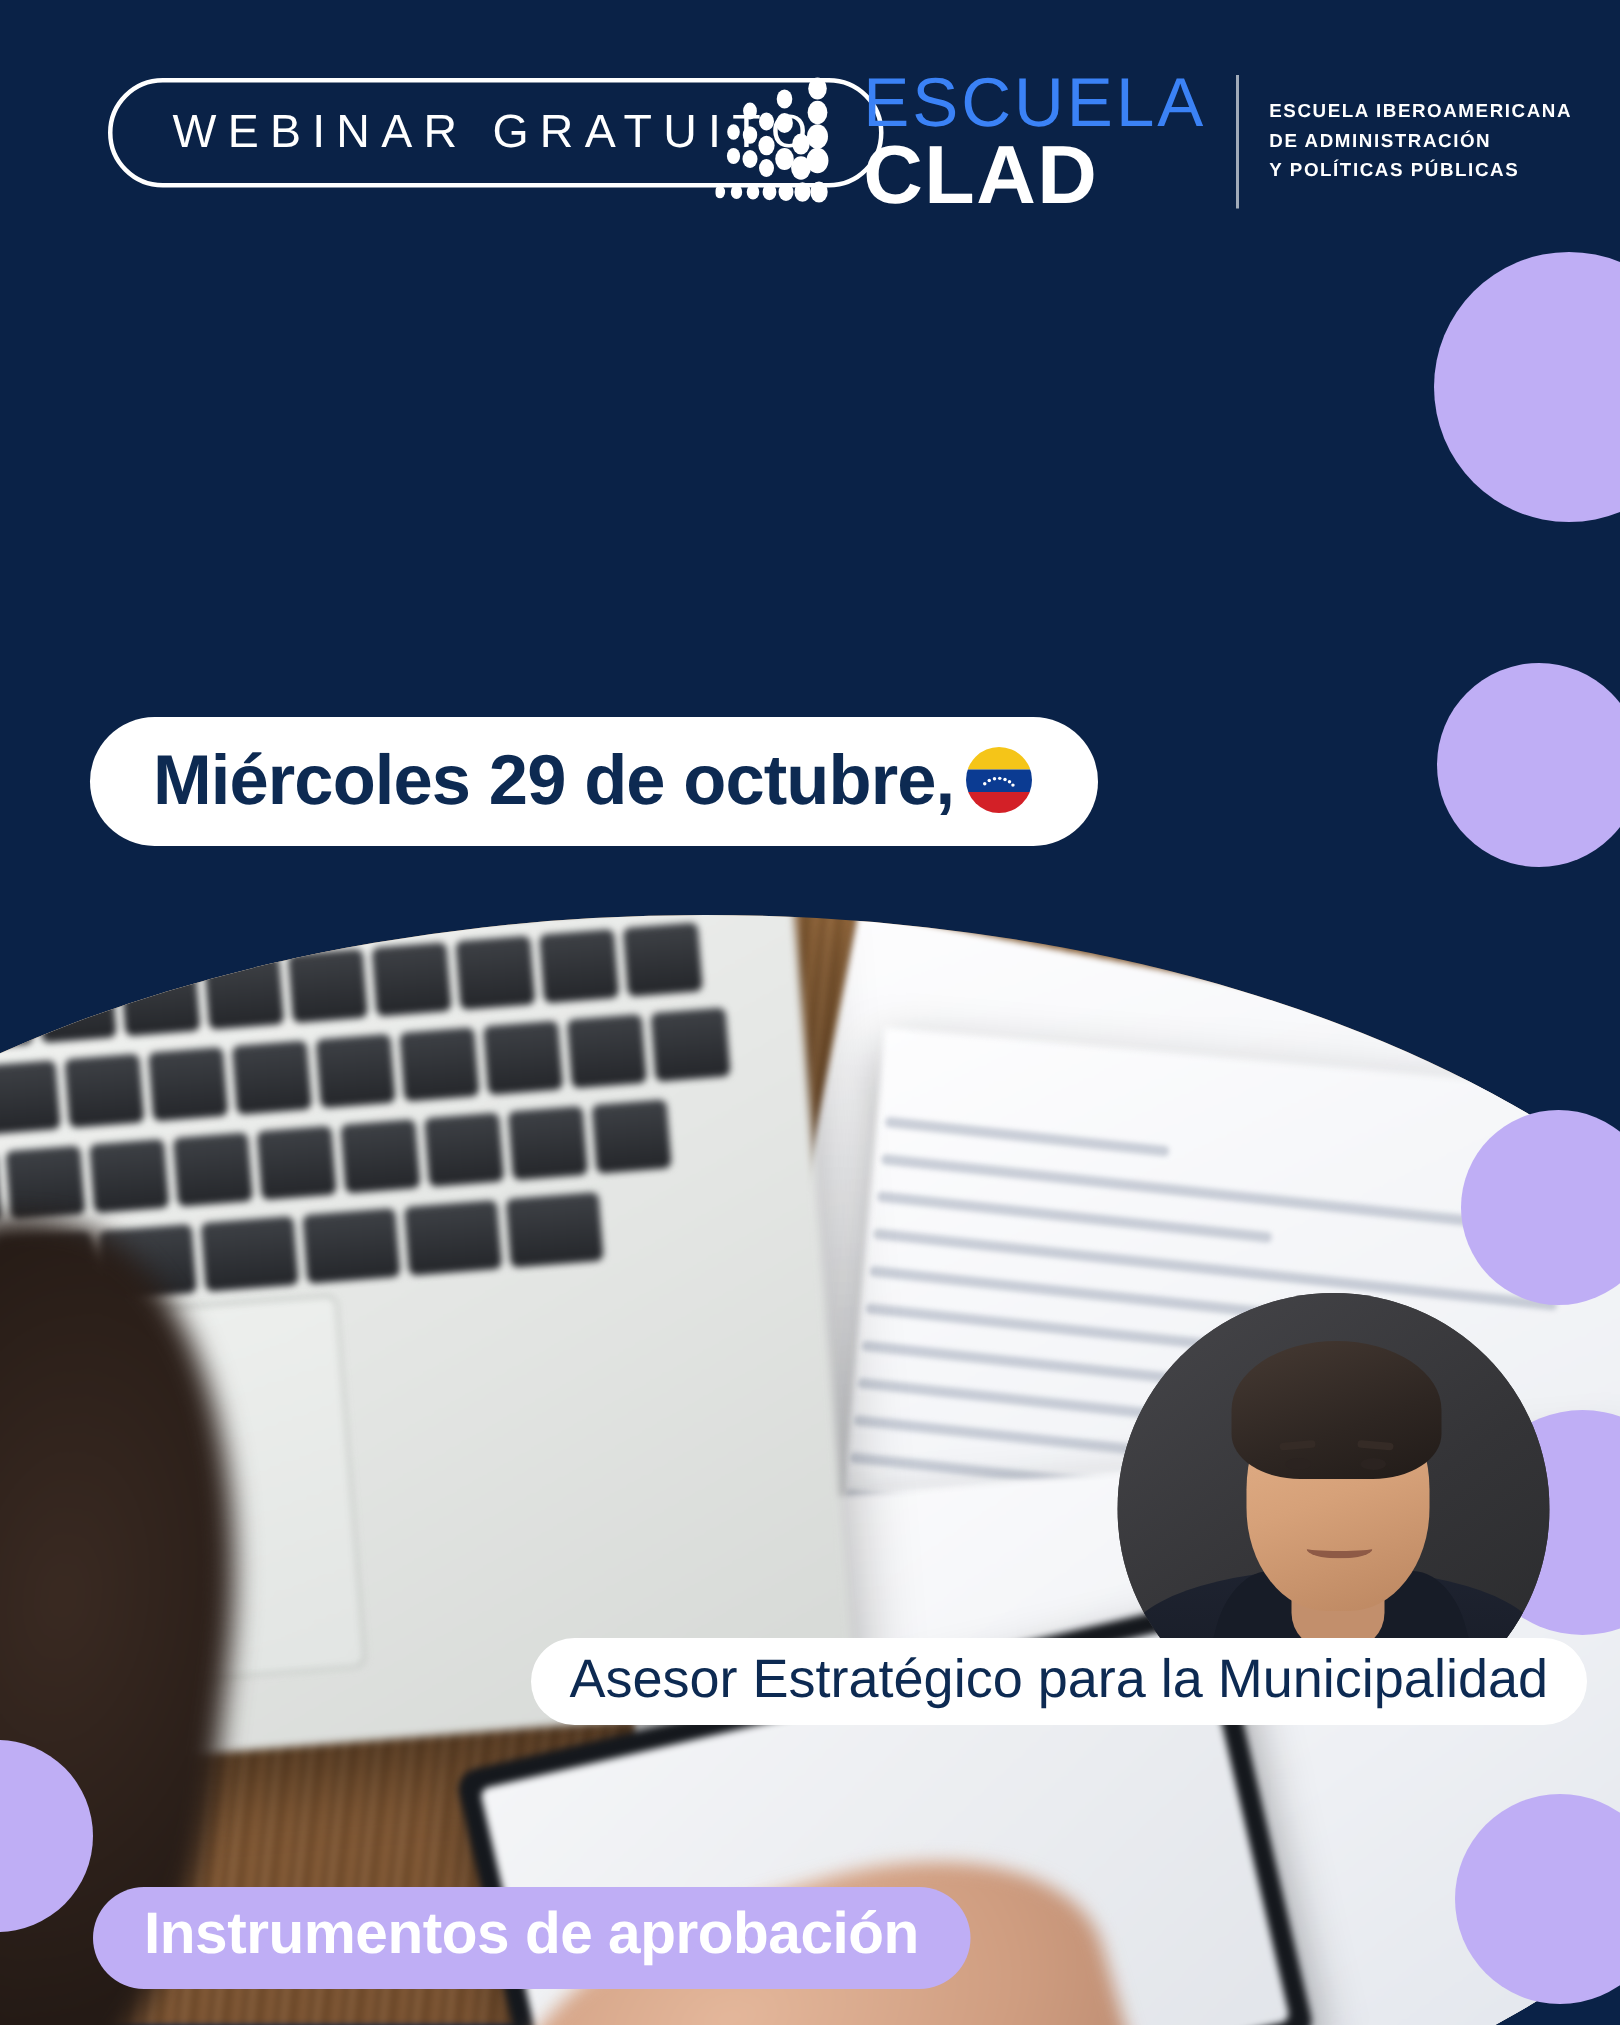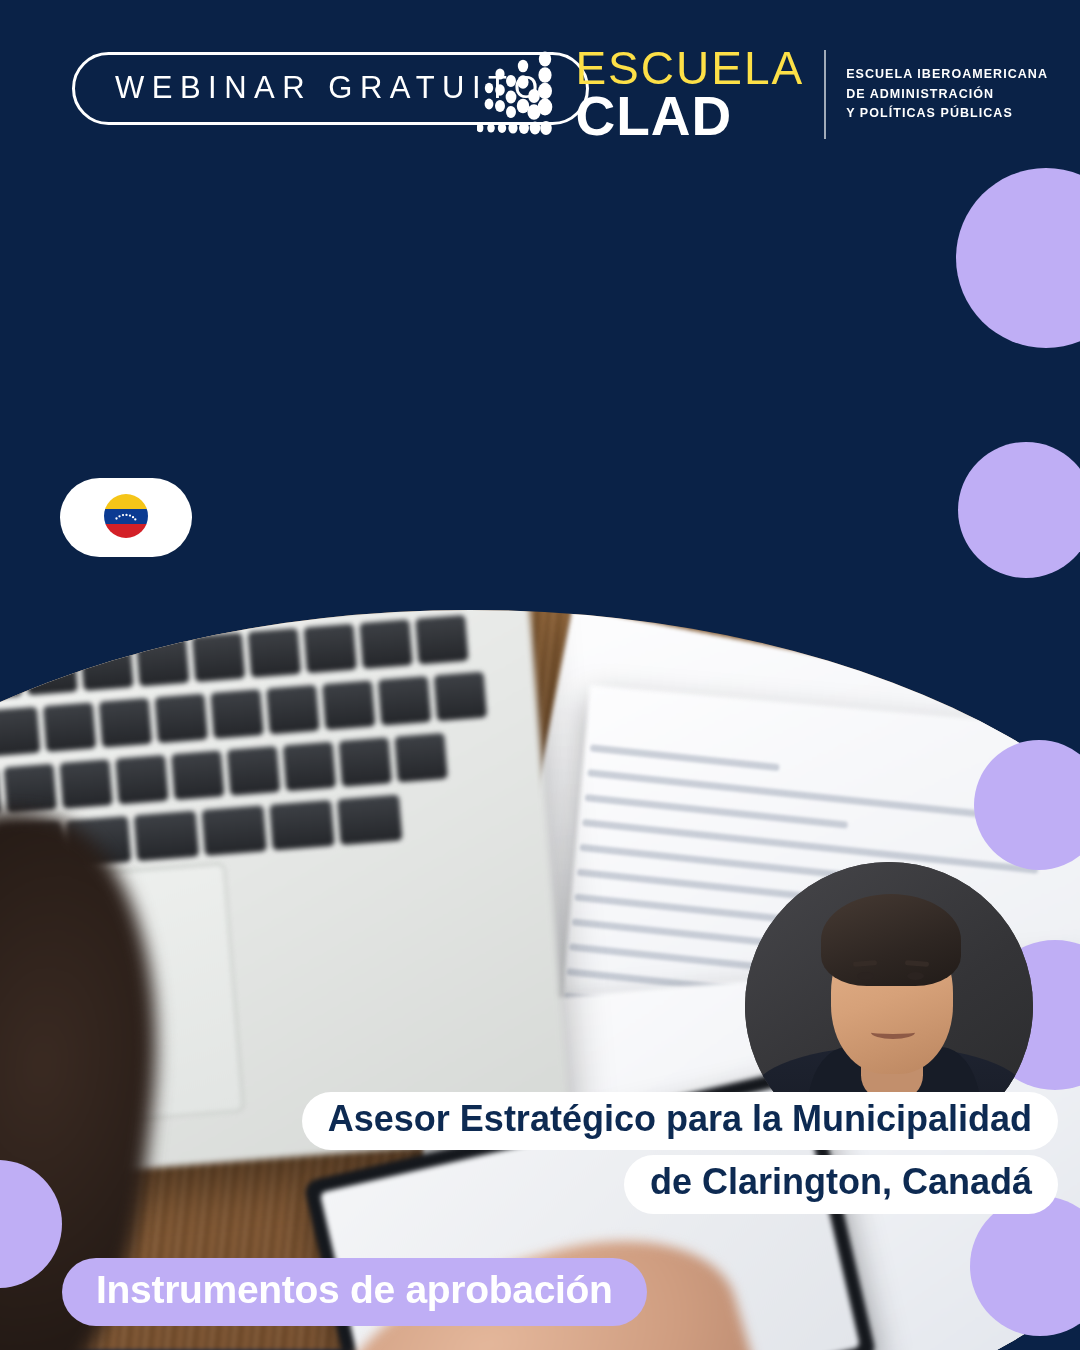--- a/index.html
+++ b/index.html
@@ -129,21 +129,21 @@
     letter-spacing:7.5px; line-height:1; white-space:nowrap;
   }
 
   .logo{
     position:absolute; right:32px; top:46px;
     display:flex; align-items:center; gap:20px;
   }
   .dotmatrix{ width:78px; height:88px; display:block; }
   .logo-word{ line-height:1; }
   .logo-escuela{
-    display:block; color:#fde047; font-size:46px; font-weight:300;
+    display:block; color:#3b82f6; font-size:46px; font-weight:300;
     letter-spacing:2px; line-height:.96;
   }
   .logo-clad{
     display:block; color:#fff; font-size:55px; font-weight:800;
     letter-spacing:1px; line-height:.96;
   }
   .logo-div{ width:2px; align-self:stretch; background:rgba(255,255,255,.62); margin:4px 0; }
   .logo-tag{
     color:#fff; font-size:12.5px; font-weight:700;
     letter-spacing:1.05px; line-height:1.55; white-space:pre-line;
@@ -221,21 +221,21 @@
     position:absolute; right:22px; top:1092px;
     display:flex; flex-direction:column; align-items:flex-end; gap:5px;
   }
   .sp-pill{
     background:#fff; border-radius:44px;
     padding:7px 26px 11px;
     color:#0d2a52; line-height:1.12; white-space:nowrap;
   }
   .sp1{ font-size:42px; font-weight:400; }
   .sp1 b{ font-weight:800; }
-  .sp2, .sp3{ font-size:36px; font-weight:700; }
+  .sp2, .sp3{ font-size:36px; font-weight:400; }
 
   
   .cert{
     position:absolute; left:62px; top:1258px;
     background:#bfaef5; border-radius:44px;
     padding:10px 34px 14px;
     color:#fff; font-size:39px; font-weight:800;
     letter-spacing:-.3px; white-space:nowrap;
   }
 </style>
@@ -376,20 +376,21 @@
 
     <div class="logo-div"></div>
 
     <div class="logo-tag">ESCUELA IBEROAMERICANA
 DE ADMINISTRACIÓN
 Y POLÍTICAS PÚBLICAS</div>
   </div>
 
 
   <div class="date-pill">
+    <span>Miércoles 29 de octubre,</span>
     <svg class="flag" viewBox="0 0 48 48">
       <defs>
           <clipPath id="fc">
             <circle cx="24" cy="24" r="22"></circle>
           </clipPath>
         </defs>
       <g clip-path="url(#fc)">
         <rect x="0" y="2" width="48" height="15" fill="#f5c518"></rect>
         <rect x="0" y="17" width="48" height="15" fill="#0b3b92"></rect>
         <rect x="0" y="32" width="48" height="15" fill="#d32027"></rect>
@@ -417,18 +418,17 @@
     <div class="pf pf-hair"></div>
     <div class="pf pf-browL"></div>
     <div class="pf pf-browR"></div>
     <div class="pf pf-eyeL"></div>
     <div class="pf pf-eyeR"></div>
     <div class="pf pf-mouth"></div>
   </div>
 
   <div class="speaker-lines">
     <div class="sp-pill sp2">Asesor Estratégico para la Municipalidad</div>
-    <div class="sp-pill sp3">de Clarington, Canadá</div>
   </div>
 
   <div class="cert">Instrumentos de aprobación</div>
 
 </div>
 
 </body></html>

